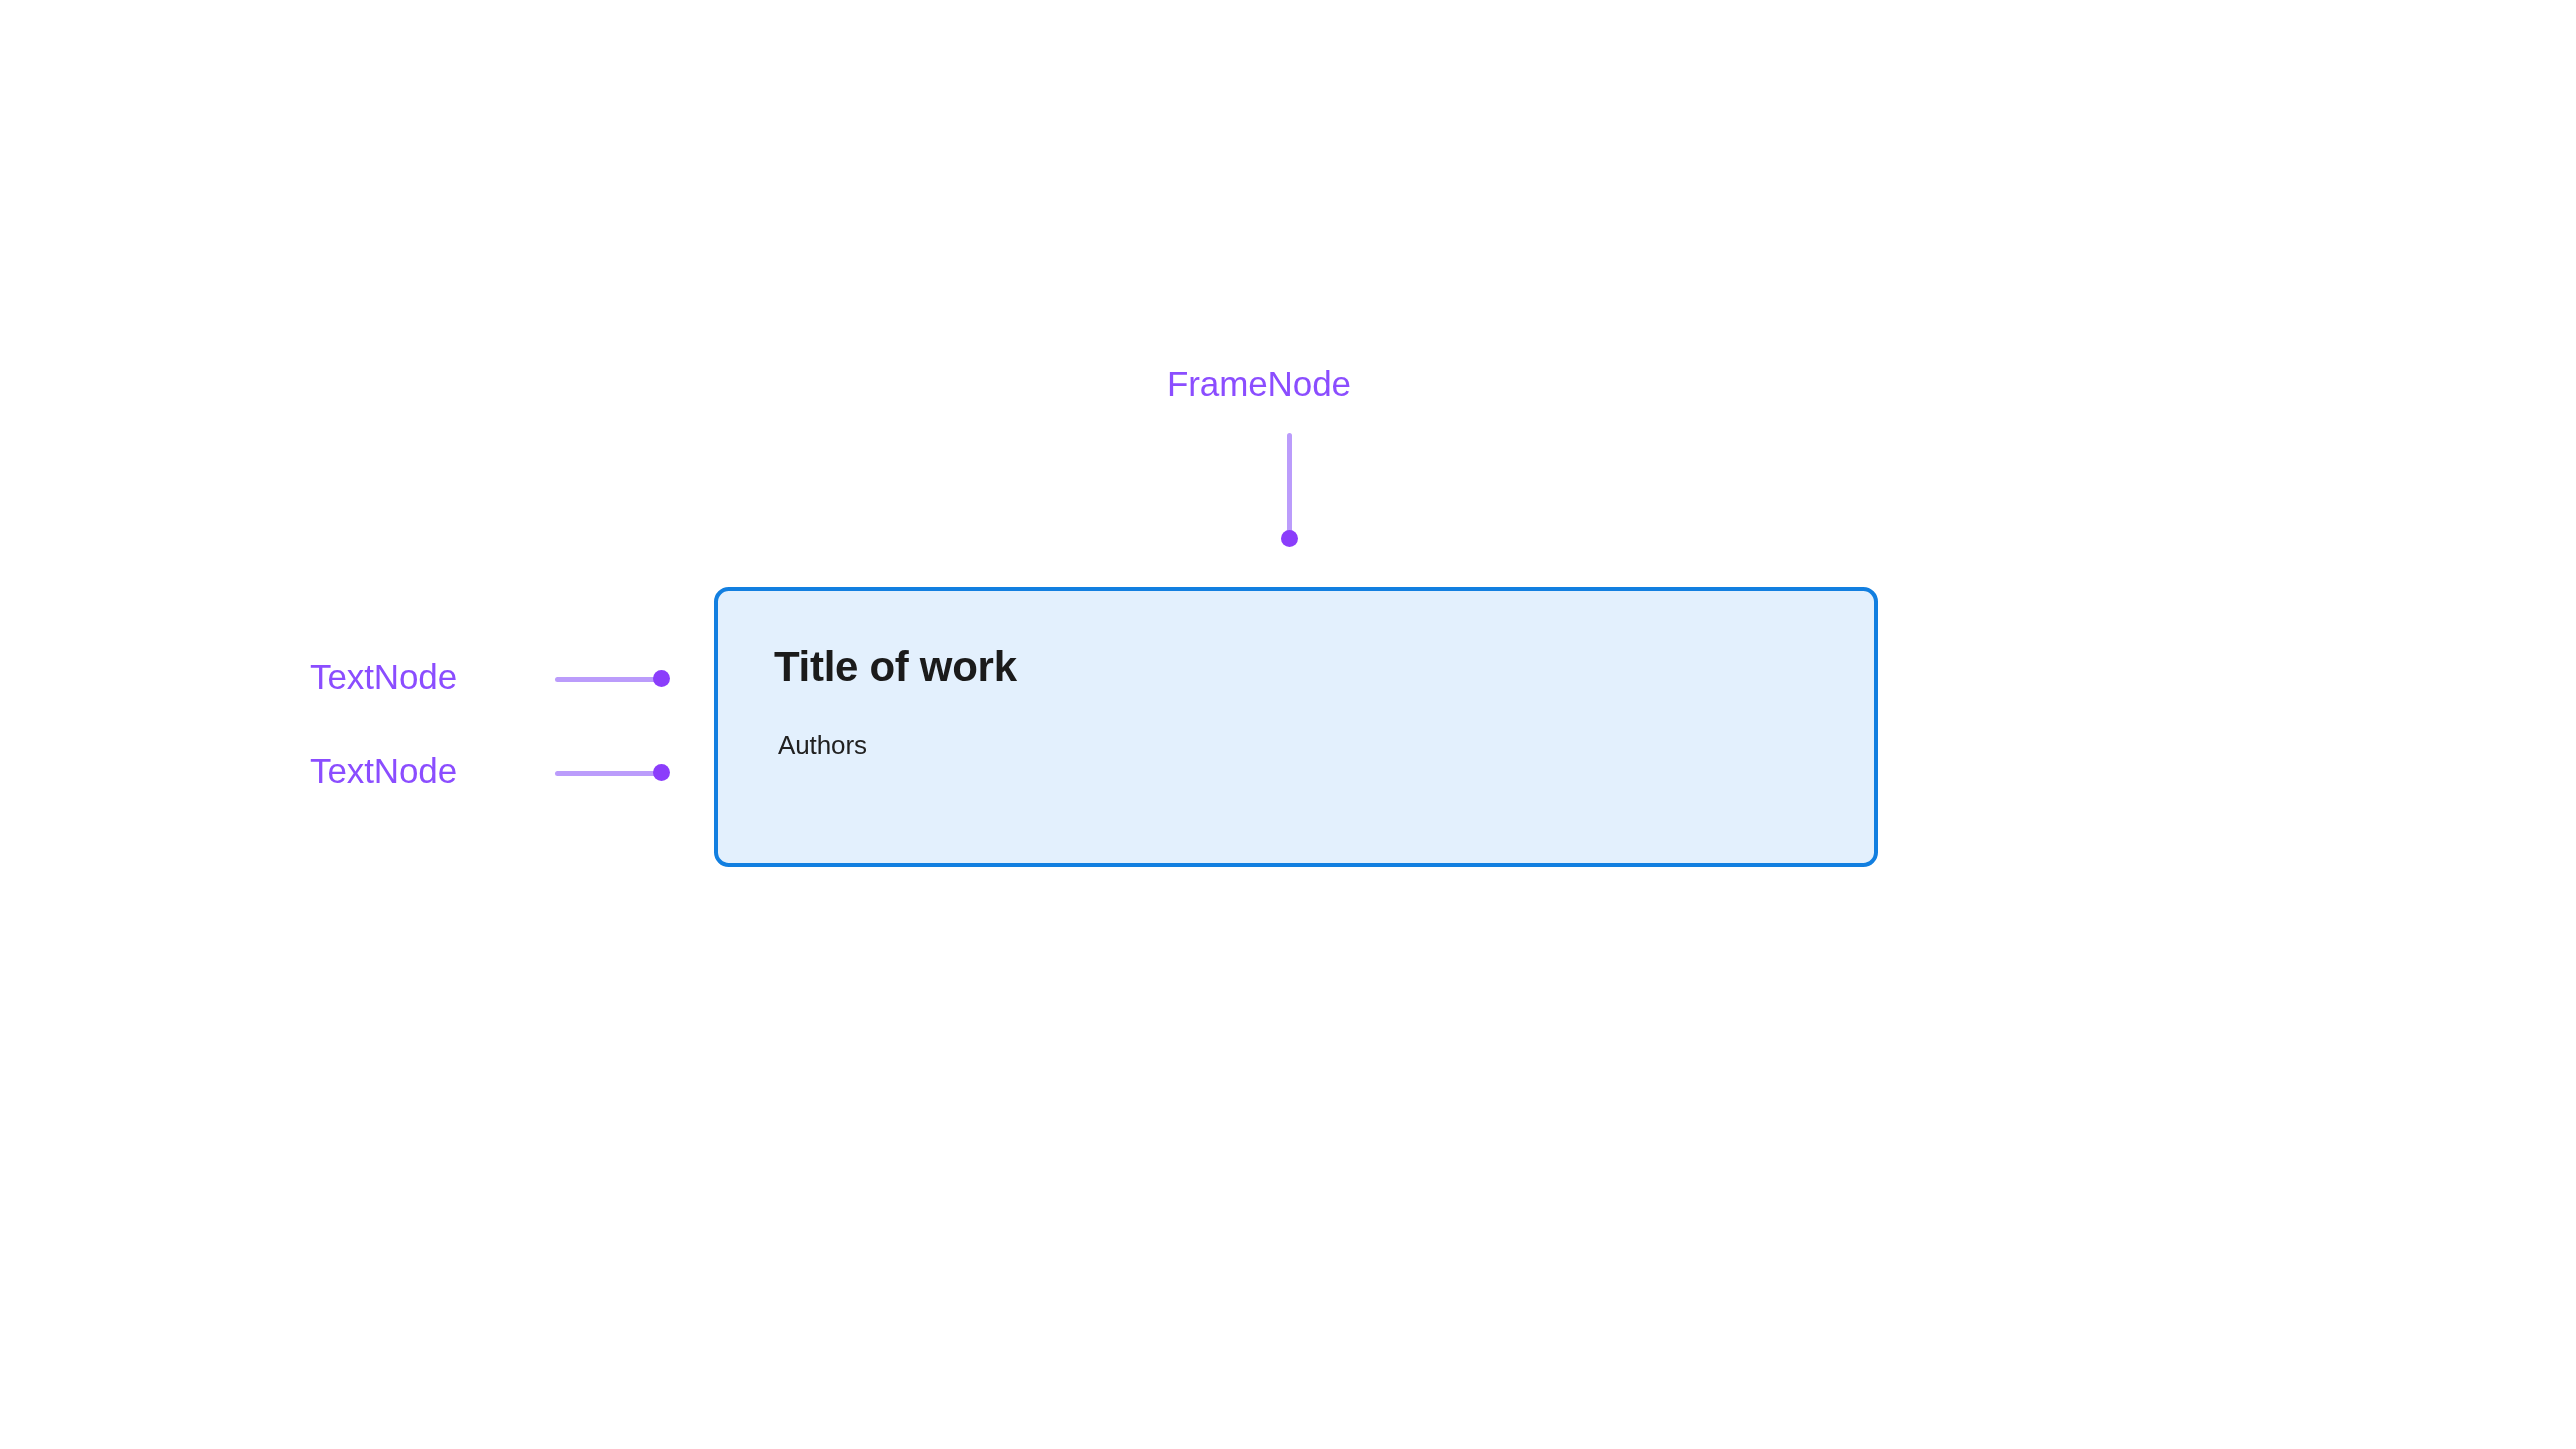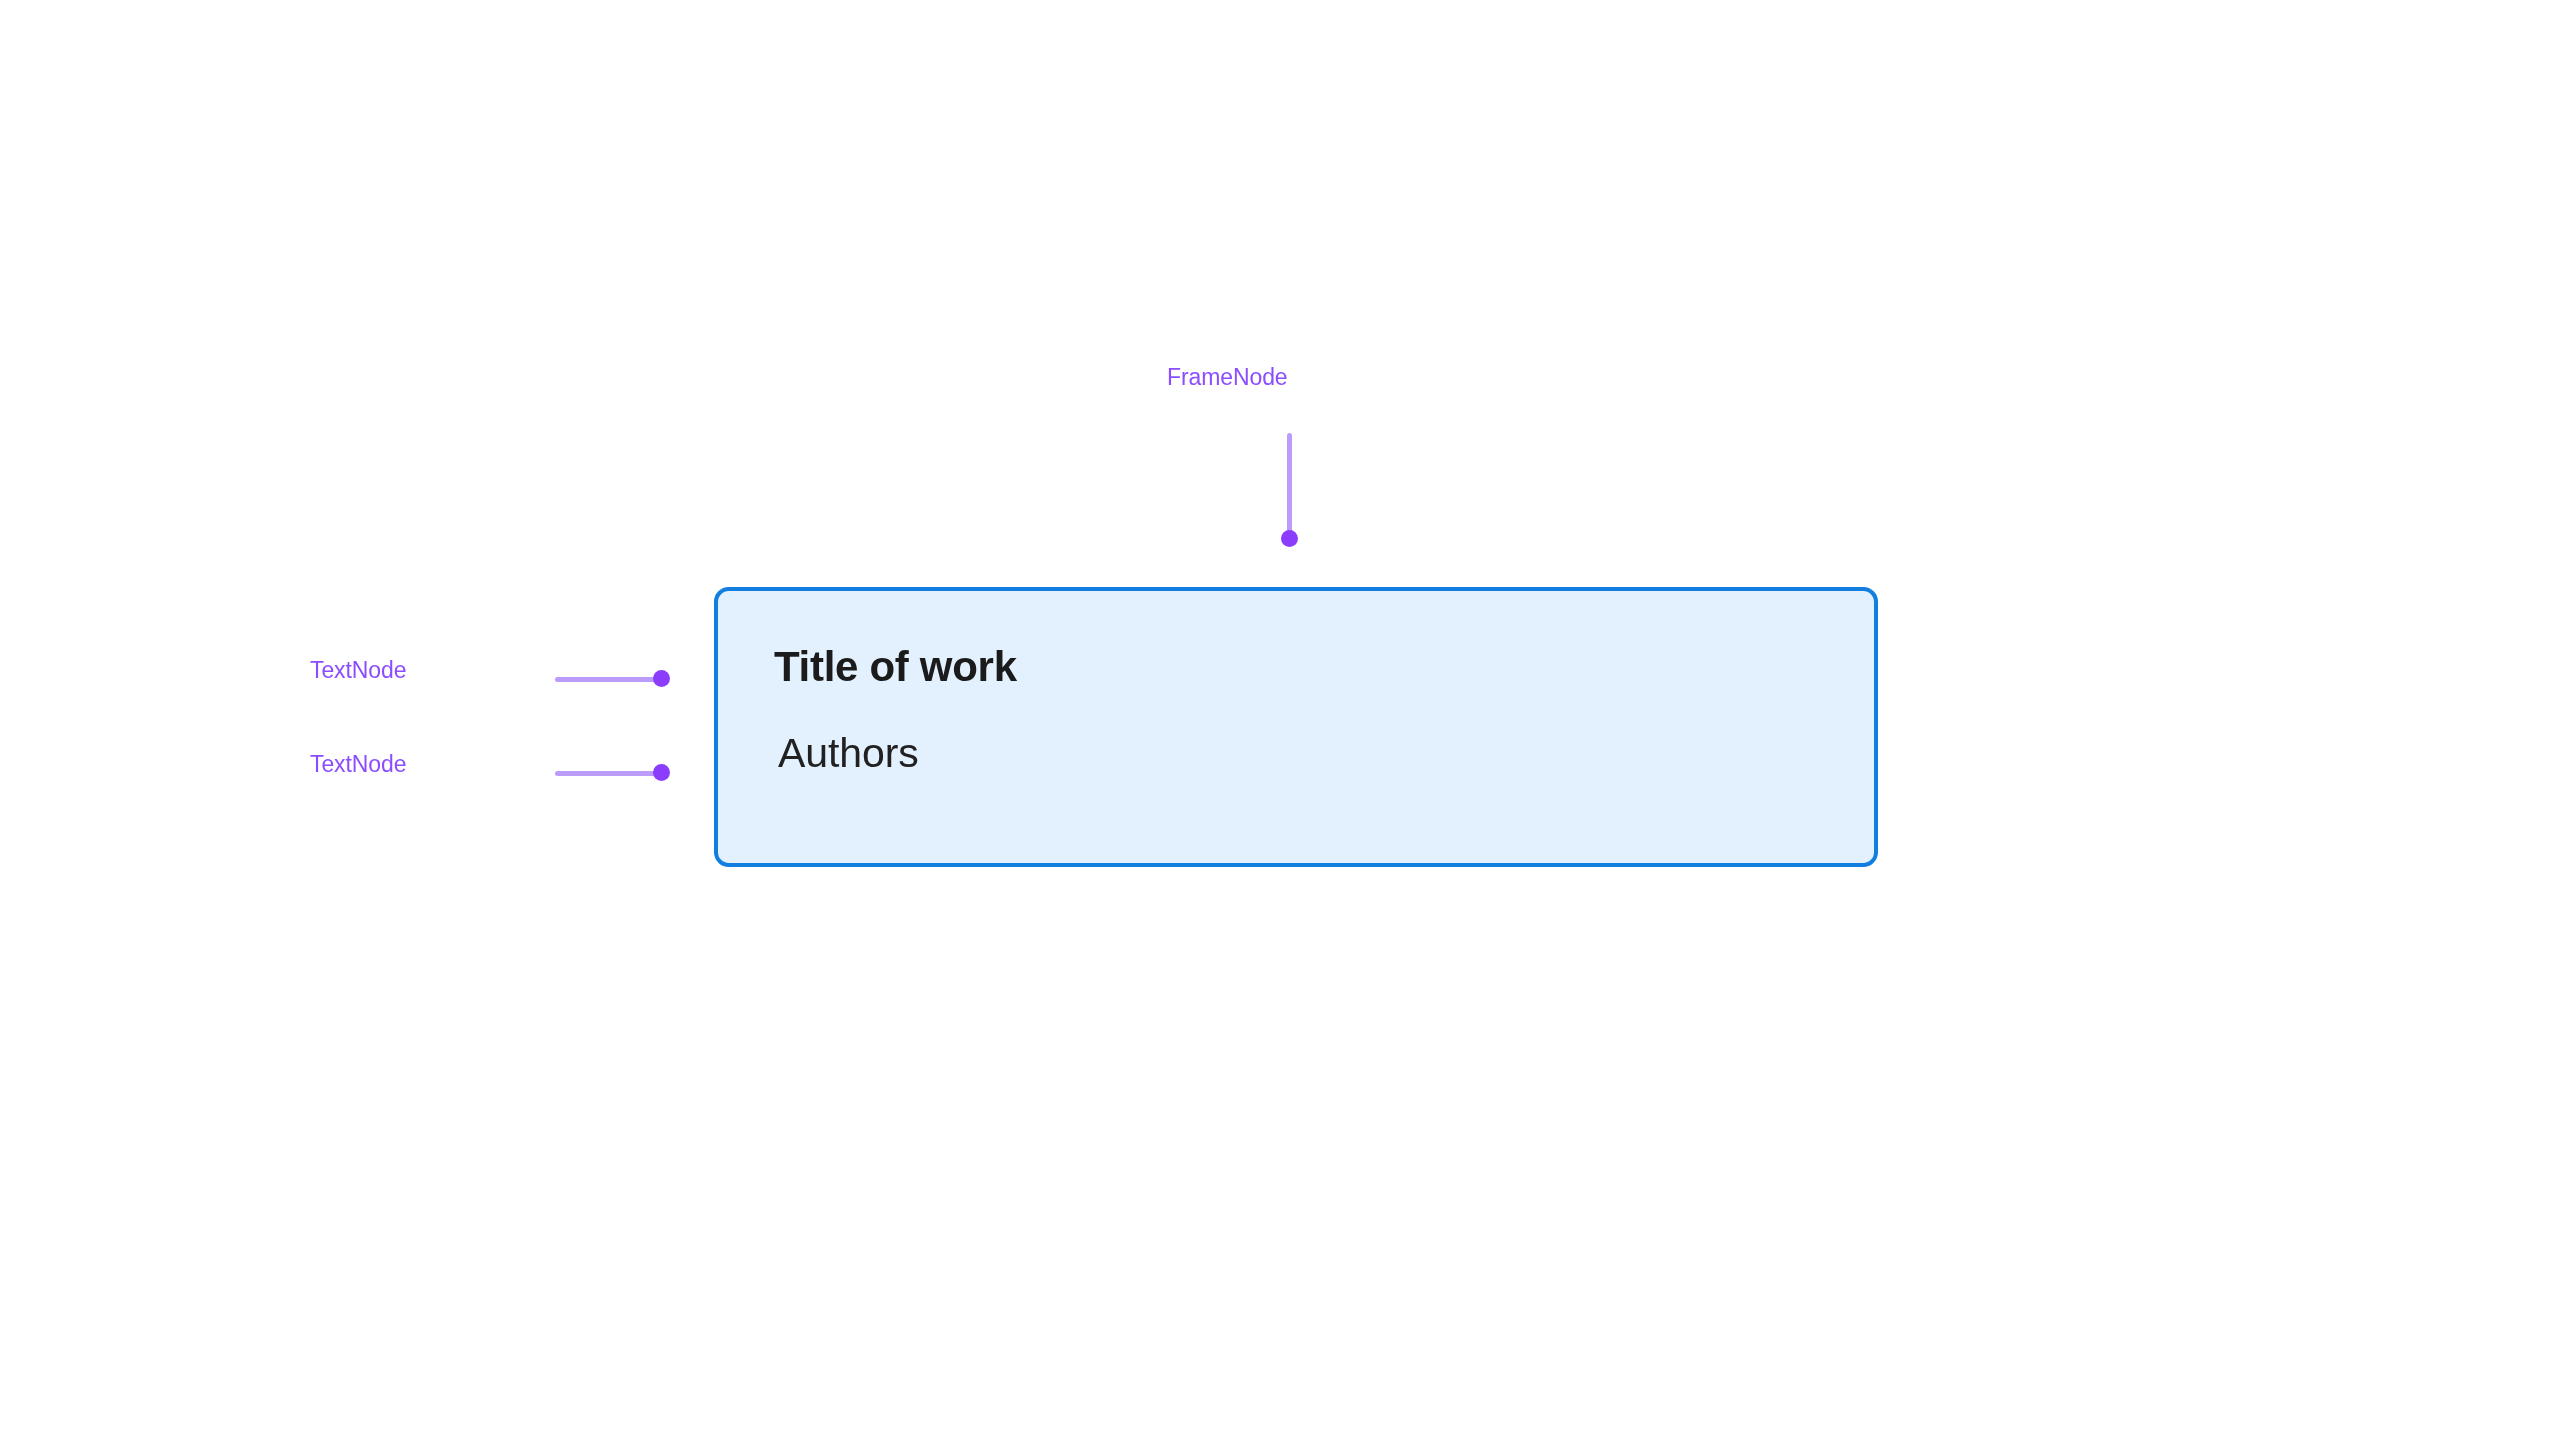--- a/index.html
+++ b/index.html
@@ -41,32 +41,32 @@
     line-height: 1.05;
     color: #1b1b1b;
     letter-spacing: -0.3px;
     white-space: nowrap;
   }
 
   .work-card-authors {
     position: absolute;
     left: 60px;
     top: 141px;
-    font-size: 41px;
+    font-size: 26px;
     font-weight: normal;
     line-height: 1.05;
     color: #212121;
     letter-spacing: -0.1px;
     white-space: nowrap;
   }
 
   
   .annotation-label {
     position: absolute;
-    font-size: 23px;
+    font-size: 35px;
     font-weight: normal;
     color: #8b4dff;
     letter-spacing: -0.1px;
     white-space: nowrap;
     line-height: 1;
   }
 
   .label-framenode {
     left: 1167px;
     top: 366px;

